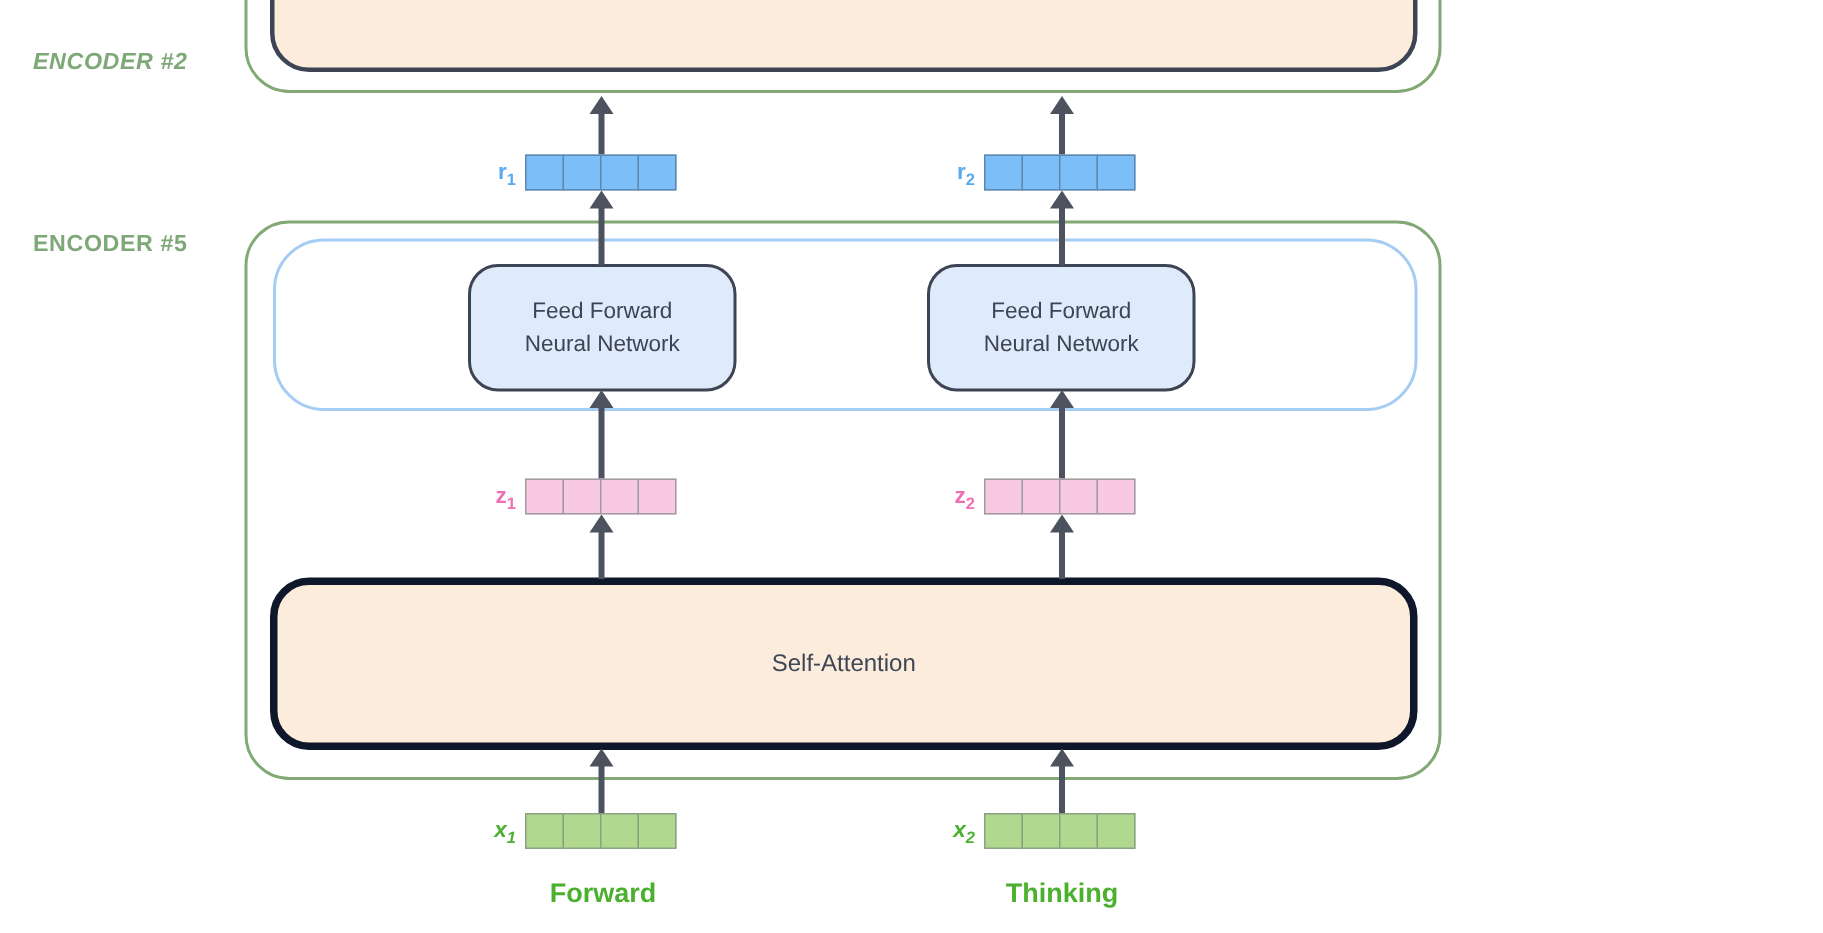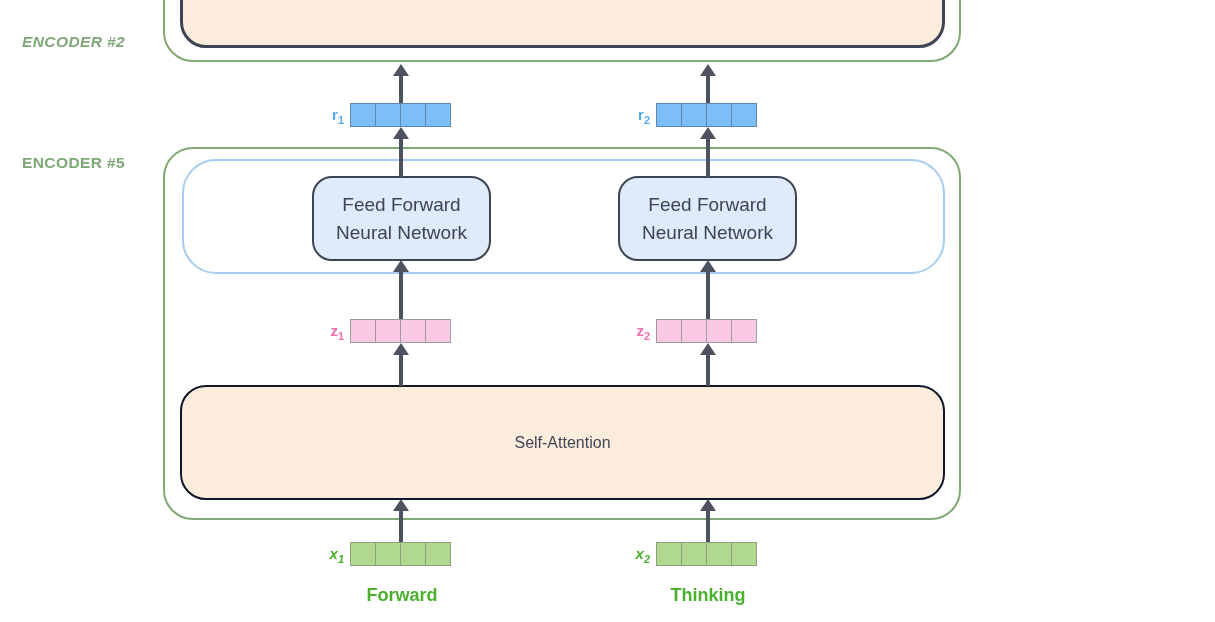--- a/index.html
+++ b/index.html
@@ -7,22 +7,22 @@
   #stage{position:relative;width:1215px;height:622px;overflow:hidden;background:#ffffff;}
 
   
   .green-frame{position:absolute;border:2.5px solid #82a874;border-radius:30px;background:#ffffff;box-sizing:border-box;z-index:1;}
   .peach-box{position:absolute;background:#fcecdb;border:3px solid #3d4453;border-radius:26px;box-sizing:border-box;z-index:2;}
   .addnorm-frame{position:absolute;border:2.5px solid #a5cdf3;border-radius:34px;background:#ffffff;box-sizing:border-box;z-index:2;}
 
   
   .ffn-box{position:absolute;background:#dfeafa;border:2.5px solid #3d4453;border-radius:20px;box-sizing:border-box;
            display:flex;flex-direction:column;align-items:center;justify-content:center;z-index:4;
-           color:#3d4453;font-size:19px;line-height:1.45;text-align:center;}
-  .sa-box{position:absolute;background:#fcecdb;border:2px solid #0f172a;border-radius:26px;box-sizing:border-box;
+           color:#3d4453;font-size:15px;line-height:1.45;text-align:center;}
+  .sa-box{position:absolute;background:#fcecdb;border:5px solid #0f172a;border-radius:26px;box-sizing:border-box;
           display:flex;align-items:center;justify-content:center;z-index:4;
           color:#3f4656;font-size:16px;}
 
   
   .encoder-label{position:absolute;color:#7fa878;font-size:15.5px;font-weight:600;letter-spacing:0.4px;z-index:3;}
 
   
   .arrow-up{position:absolute;width:16px;z-index:6;}
   .arrow-up .head{position:absolute;top:0;left:0;width:0;height:0;
     border-left:8px solid transparent;border-right:8px solid transparent;border-bottom:12px solid #4c525e;}

